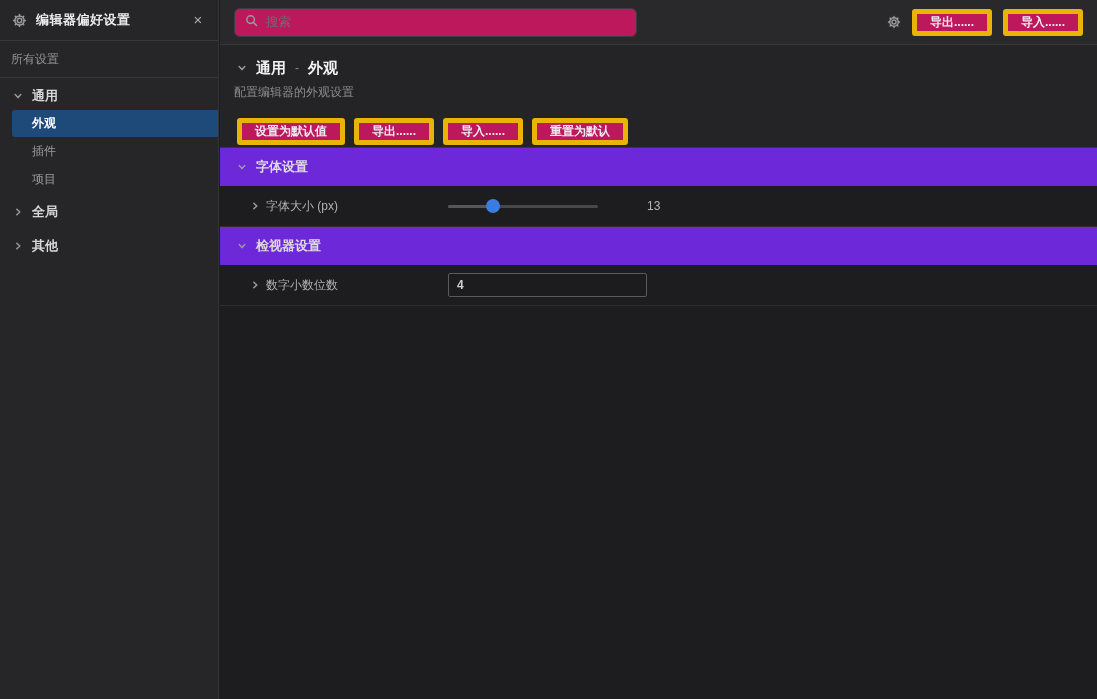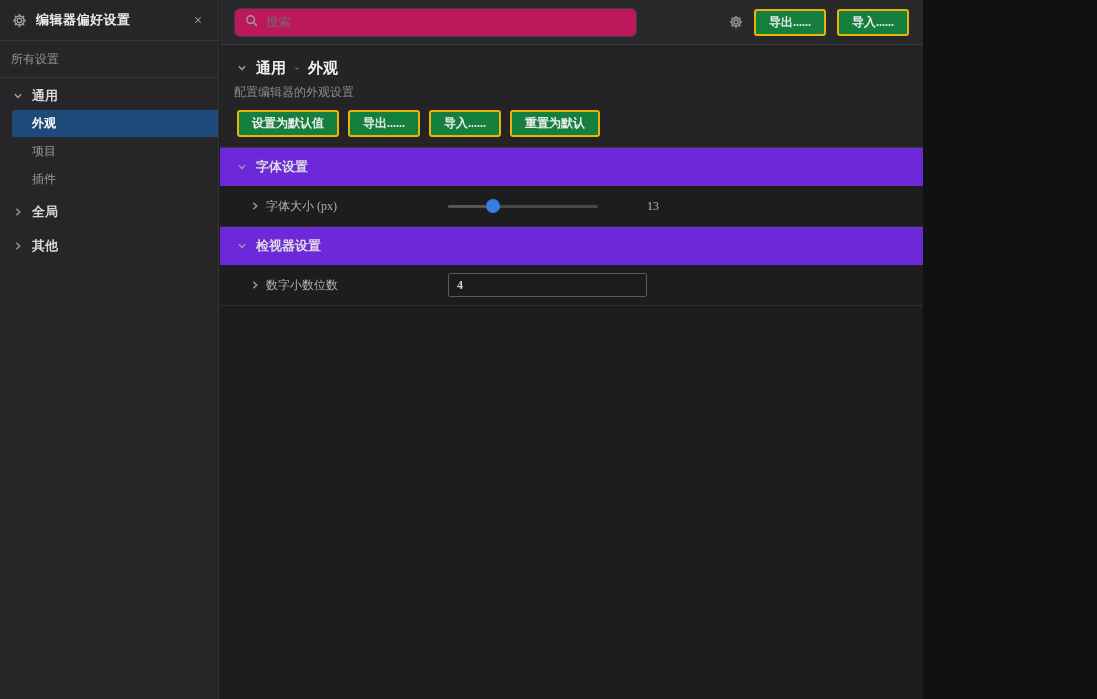--- a/index.html
+++ b/index.html
@@ -1,19 +1,19 @@
 <!DOCTYPE html>
 <html><head>
 <meta charset="utf-8">
 <style>
   * { margin:0; padding:0; box-sizing:border-box; }
   html,body { background:#111; }
   #app {
-    position:relative; width:923px; height:699px; overflow:hidden;
-    background:#1d1d1f; font-family:Liberation Serif, serif;
+    position:relative; width:1097px; height:699px; overflow:hidden;
+    background:#1d1d1f; font-family:Liberation Sans, sans-serif;
     color:#c8c8cc; -webkit-font-smoothing:antialiased;
   }
 
   
   .sidebar {
     position:absolute; left:0; top:0; width:219px; height:699px;
     background:#262628; border-right:1px solid #343437;
   }
   .sidebar-header {
     height:41px; display:flex; align-items:center; padding:0 12px;
@@ -60,34 +60,34 @@
     border-radius:6px; display:flex; align-items:center; padding:0 10px; gap:8px;
   }
   .search-box input {
     flex:1; background:transparent; border:none; outline:none;
     font-family:inherit; font-size:12.5px; color:#c8c8cc;
   }
   .search-box input::placeholder { color:#6e6e72; }
   .topbar-right { margin-left:auto; display:flex; align-items:center; gap:11px; }
   .btn {
     height:27px; display:inline-flex; align-items:center; padding:0 13px;
-    background:#15803d; border:2px solid #eab308; border-radius:3px;
+    background:#be185d; border:5px solid #eab308; border-radius:3px;
     color:#ececf0; font-size:12px; font-weight:bold; font-family:inherit; cursor:pointer;
     white-space:nowrap;
   }
 
   .header-block {
     background:#242427; padding:12px 14px 0 14px; height:103px;
     border-bottom:1px solid #38383b;
   }
   .breadcrumb { display:flex; align-items:center; gap:9px; padding-left:3px; height:22px; }
   .breadcrumb .seg { font-size:15px; font-weight:bold; color:#f0f0f2; }
   .breadcrumb .sep { font-size:12px; color:#8a8a8e; }
   .desc { margin-top:5px; font-size:12px; color:#8c8c90; height:15px; }
-  .actions { margin-top:11px; display:flex; gap:9px; padding-left:3px;align-items:flex-end; }
+  .actions { margin-top:19px; display:flex; gap:9px; padding-left:3px;align-items:flex-end; }
 
   .section-bar {
     height:38px; background:#6d28d9; display:flex; align-items:center; gap:9px;
     padding-left:17px; cursor:pointer;
   }
   .section-bar .sec-title { font-size:13px; font-weight:bold; color:#dcdcde; }
   .setting-row {
     height:41px; background:#1d1d1f; position:relative;
     display:flex; align-items:center; padding-left:30px; gap:6px;
     border-bottom:1px solid #2e2e31;
@@ -150,24 +150,24 @@
           <svg width="10" height="10" viewBox="0 0 10 10">
               <path class="stroke" d="M2.2 3.6 L5 6.6 L7.8 3.6"></path>
             </svg>
         </span>
         <span class="lbl">通用</span>
       </div>
       <div class="tree-child selected">
         <span>外观</span>
       </div>
       <div class="tree-child">
+        <span>插件</span>
+      </div>
+      <div class="tree-child">
         <span>项目</span>
-      </div>
-      <div class="tree-child">
-        <span>插件</span>
       </div>
       <div class="gap-sm"></div>
       <div class="tree-parent">
         <span class="chev">
           <svg width="10" height="10" viewBox="0 0 10 10">
               <path class="stroke" d="M3.8 2.2 L6.8 5 L3.8 7.8"></path>
             </svg>
         </span>
         <span class="lbl">全局</span>
       </div>

